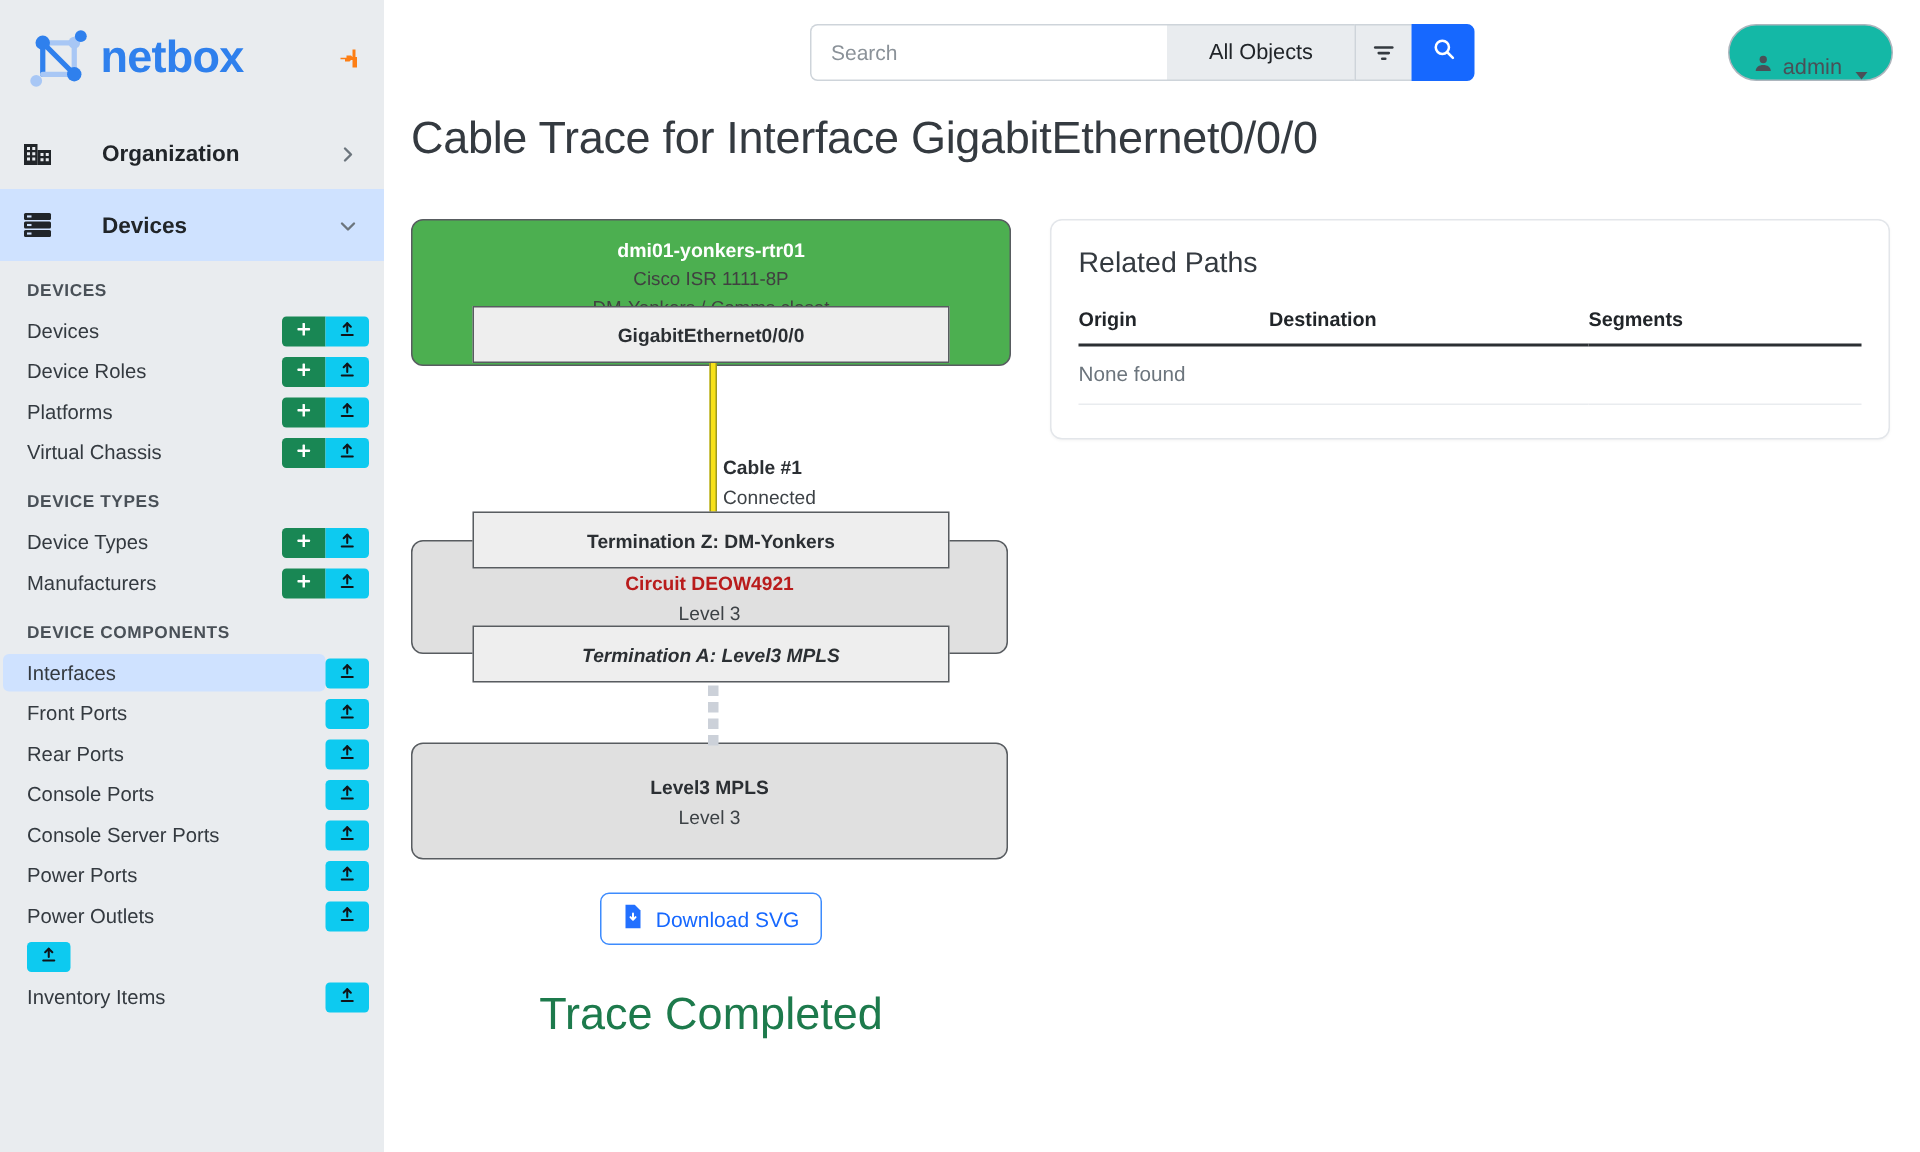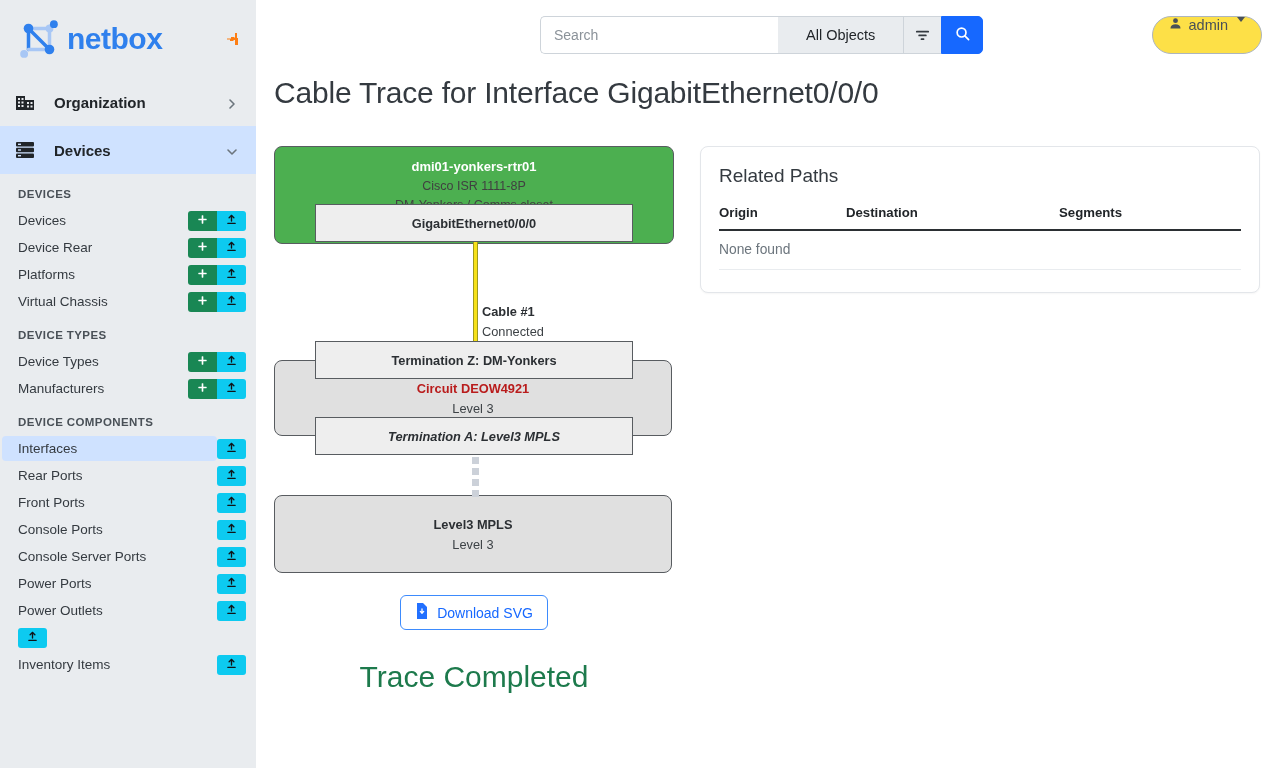--- a/index.html
+++ b/index.html
@@ -25,21 +25,21 @@
   }
   .brand-logo { display: flex; align-items: center; gap: 7px; flex: 1; }
   .logo-mark { width: 42px; height: 42px; flex: none; }
   .logo-word {
     font-size: 30px; font-weight: 700; color: #2f80ed;
     letter-spacing: -0.5px; line-height: 1;
   }
   .pin-icon { width: 16px; height: 16px; color: #fd7e14; flex: none; }
 
   .nav-group {
-    display: flex; align-items: center; gap: 18px;
+    display: flex; align-items: center; gap: 32px;
     padding: 13px 18px 13px 14px;
     cursor: pointer;
   }
   .nav-group.active { background: #cfe2ff; }
   .nav-group-icon { width: 22px; height: 22px; flex: none; color: #212529; }
   .nav-group-label { font-size: 15px; font-weight: 700; color: #212529; flex: 1; }
   .nav-chevron { width: 12px; height: 12px; color: #6c757d; flex: none; }
 
   .nav-section-title {
     font-size: 11.5px; font-weight: 700; color: #495057;
@@ -107,24 +107,24 @@
   }
   .search-filter svg { width: 15px; height: 15px; color: #343a40; }
   .search-go {
     display: flex; align-items: center; justify-content: center;
     width: 42px; background: #1668ff; border: 1px solid #1668ff;
     border-radius: 0 5px 5px 0; cursor: pointer;
   }
   .search-go svg { width: 15px; height: 15px; color: #fff; }
 
   .user-btn {
-    margin-left: auto; display: flex; align-items: flex-start; gap: 7px;
+    margin-left: auto; display: flex; align-items: flex-end; gap: 7px;
     height: 38px; padding: 0 16px;
     border: 1px solid #adb5bd; border-radius: 19px;
-    background: #fde047; cursor: pointer;
+    background: #14b8a6; cursor: pointer;
     font-size: 14.5px; color: #495057;
     font-family: "Liberation Sans", sans-serif;
   }
   .user-btn svg.person { width: 13px; height: 13px; color: #495057; }
   .user-btn .caret {
     width: 0; height: 0; border-left: 4.5px solid transparent;
     border-right: 4.5px solid transparent; border-top: 5px solid #495057;
     margin-left: 2px;
   }
 
@@ -319,21 +319,21 @@
               <span><svg viewBox="0 0 12 12" fill="none" stroke="currentColor" stroke-width="1.5" stroke-linecap="round" stroke-linejoin="round">
                   <path d="M6 1.6 L6 7.6"></path>
                   <path d="M3.4 4.2 L6 1.6 L8.6 4.2"></path>
                   <path d="M2 10.2 H10"></path>
                 </svg></span>
             </button>
           </div>
         </div>
         <div class="nav-item">
           <span class="nav-item-hit">
-            <span class="nav-item-label">Device Rear</span>
+            <span class="nav-item-label">Device Roles</span>
           </span>
           <div class="nav-btns">
             <button class="btn-sq btn-add">
               <span><svg viewBox="0 0 12 12" fill="currentColor">
                   <rect x="5.1" y="1.4" width="1.8" height="9.2" rx="0.5"></rect>
                   <rect x="1.4" y="5.1" width="9.2" height="1.8" rx="0.5"></rect>
                 </svg></span>
             </button>
             <button class="btn-sq btn-imp">
               <span><svg viewBox="0 0 12 12" fill="none" stroke="currentColor" stroke-width="1.5" stroke-linecap="round" stroke-linejoin="round">
@@ -435,35 +435,35 @@
               <span><svg viewBox="0 0 12 12" fill="none" stroke="currentColor" stroke-width="1.5" stroke-linecap="round" stroke-linejoin="round">
                   <path d="M6 1.6 L6 7.6"></path>
                   <path d="M3.4 4.2 L6 1.6 L8.6 4.2"></path>
                   <path d="M2 10.2 H10"></path>
                 </svg></span>
             </button>
           </div>
         </div>
         <div class="nav-item">
           <span class="nav-item-hit">
+            <span class="nav-item-label">Front Ports</span>
+          </span>
+          <div class="nav-btns">
+            <button class="btn-sq btn-imp only">
+              <span><svg viewBox="0 0 12 12" fill="none" stroke="currentColor" stroke-width="1.5" stroke-linecap="round" stroke-linejoin="round">
+                  <path d="M6 1.6 L6 7.6"></path>
+                  <path d="M3.4 4.2 L6 1.6 L8.6 4.2"></path>
+                  <path d="M2 10.2 H10"></path>
+                </svg></span>
+            </button>
+          </div>
+        </div>
+        <div class="nav-item">
+          <span class="nav-item-hit">
             <span class="nav-item-label">Rear Ports</span>
-          </span>
-          <div class="nav-btns">
-            <button class="btn-sq btn-imp only">
-              <span><svg viewBox="0 0 12 12" fill="none" stroke="currentColor" stroke-width="1.5" stroke-linecap="round" stroke-linejoin="round">
-                  <path d="M6 1.6 L6 7.6"></path>
-                  <path d="M3.4 4.2 L6 1.6 L8.6 4.2"></path>
-                  <path d="M2 10.2 H10"></path>
-                </svg></span>
-            </button>
-          </div>
-        </div>
-        <div class="nav-item">
-          <span class="nav-item-hit">
-            <span class="nav-item-label">Front Ports</span>
           </span>
           <div class="nav-btns">
             <button class="btn-sq btn-imp only">
               <span><svg viewBox="0 0 12 12" fill="none" stroke="currentColor" stroke-width="1.5" stroke-linecap="round" stroke-linejoin="round">
                   <path d="M6 1.6 L6 7.6"></path>
                   <path d="M3.4 4.2 L6 1.6 L8.6 4.2"></path>
                   <path d="M2 10.2 H10"></path>
                 </svg></span>
             </button>
           </div>

